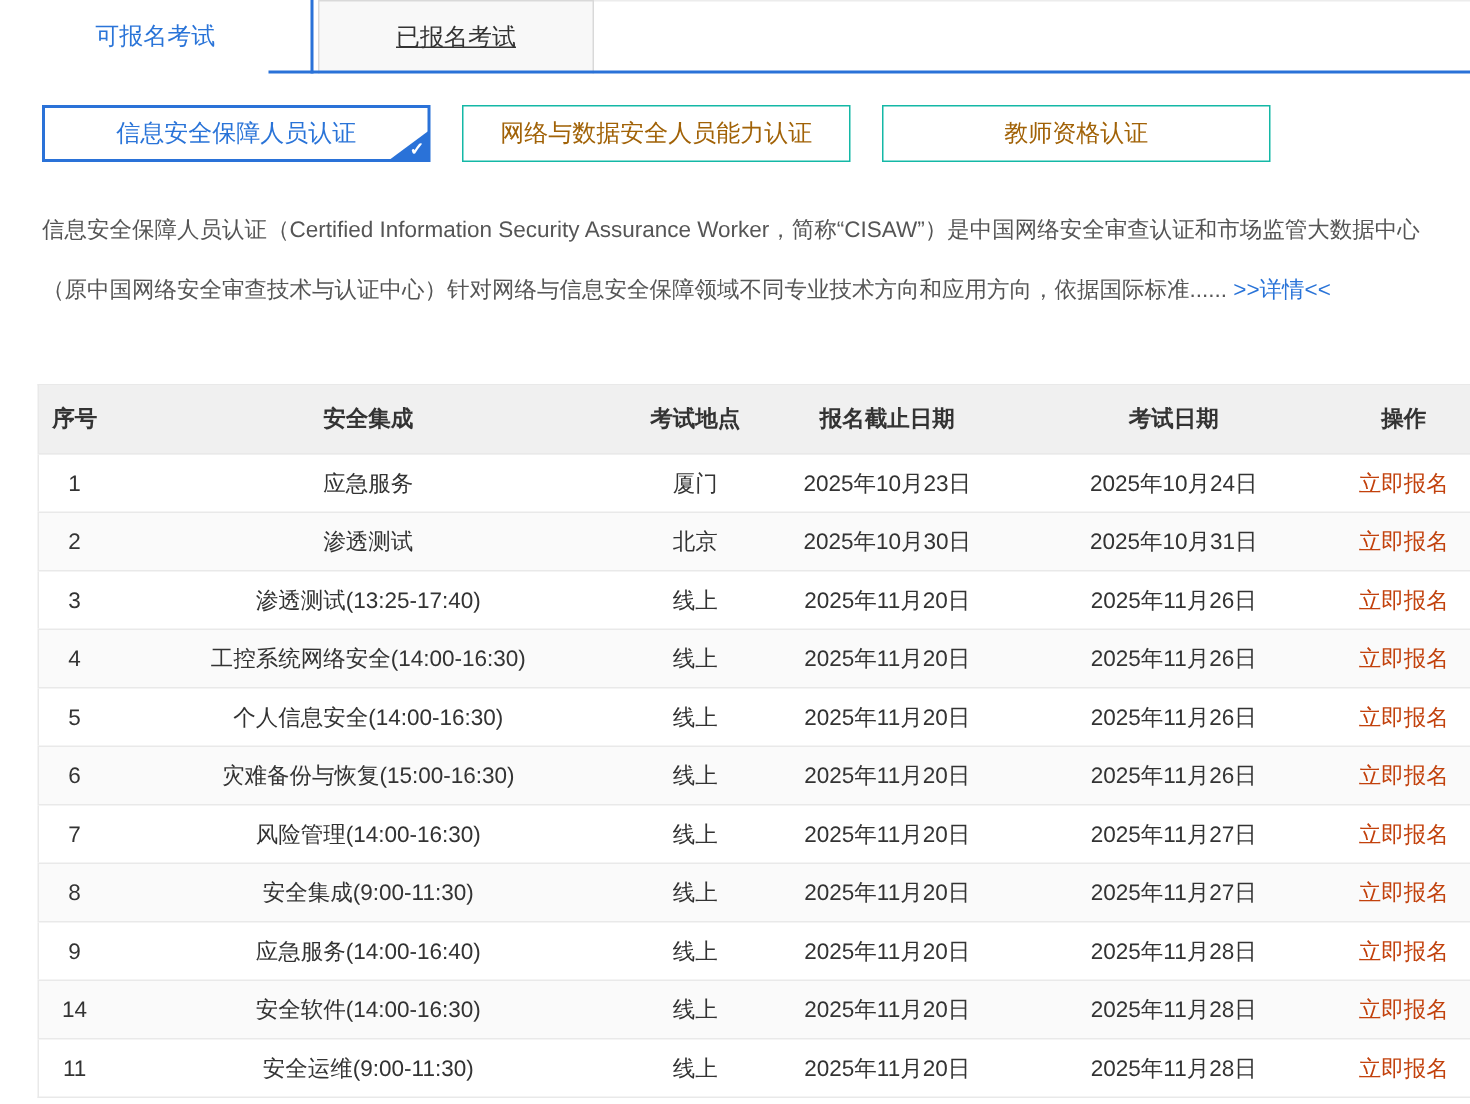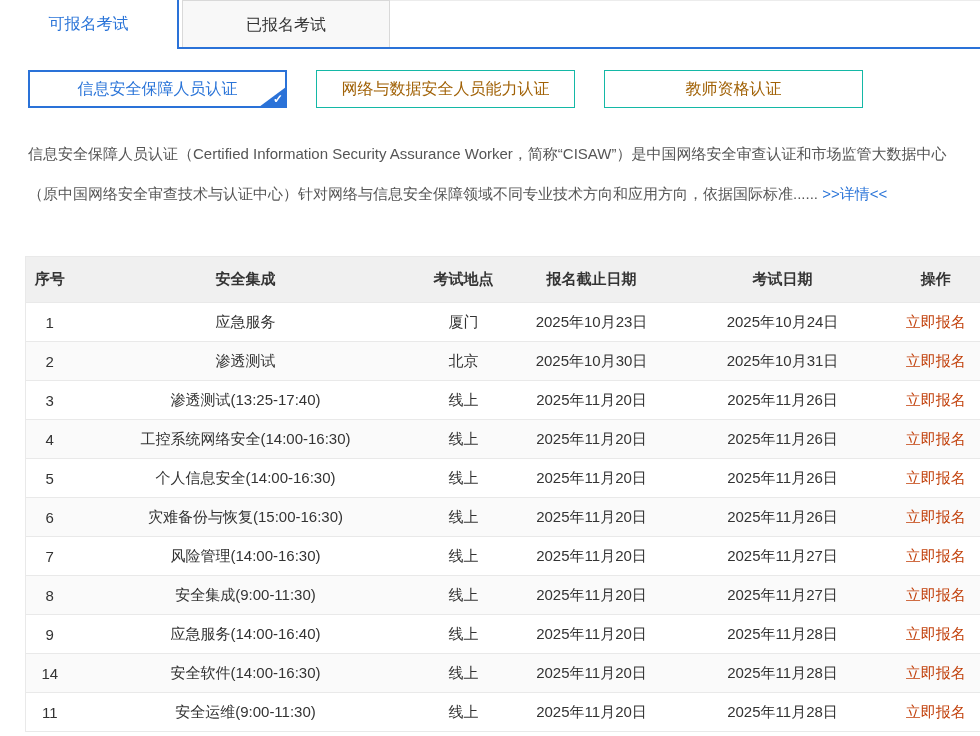--- a/index.html
+++ b/index.html
@@ -3,30 +3,30 @@
 <meta charset="utf-8">
 <style>
   * { margin:0; padding:0; box-sizing:border-box; }
   html,body { width:980px; height:736px; background:#fff;
     font-family:"Liberation Sans", sans-serif; color:#333; overflow:hidden; }
 
   
   .tabbar { position:relative; display:flex; height:49px; align-items:stretch; }
   .tab { display:flex; align-items:center; justify-content:center;
          font-size:16px; cursor:pointer; }
-  .tab-active { width:179px; background:#fff; color:#2a74d8;
+  .tab-active { width:209px; background:#fff; color:#2a74d8;
                 border-right:2px solid #2a72d8; }
-  .tab-inactive { width:208px; margin-left:3px; background:#f8f8f8;
-                  border:1px solid #d9d9d9; border-bottom:none; color:#333; }
+  .tab-inactive { width:184px; margin-left:3px; background:#f8f8f8;
+                  border:1px solid #d9d9d9; border-bottom:none; color:#333;text-decoration:underline; }
   .tab-filler { flex:1; border-top:1px solid #ececec; }
   .tab-underline { position:absolute; left:179px; right:0; bottom:0;
                    height:2px; background:#2a72d8; }
 
   
-  .cert-row { display:flex; gap:29px; margin:21px 0 0 28px; }
+  .cert-row { display:flex; gap:21px; margin:21px 0 0 28px; }
   .cert-btn { position:relative; width:259px; height:38px;
               display:flex; align-items:center; justify-content:center;
               background:#fff; border:1px solid #14b8a6; color:#a16207;
               font-size:16px; cursor:pointer; }
   .cert-btn.selected { border:2px solid #2a72d8; color:#2a74d8; }
   .corner-tri { position:absolute; right:-1px; bottom:-1px; width:0; height:0;
                 border-bottom:20px solid #2a72d8; border-left:27px solid transparent; }
   .corner-check { position:absolute; right:2px; bottom:-2px; color:#fff;
                   font-size:12px; font-weight:bold; line-height:1.5; }
 

